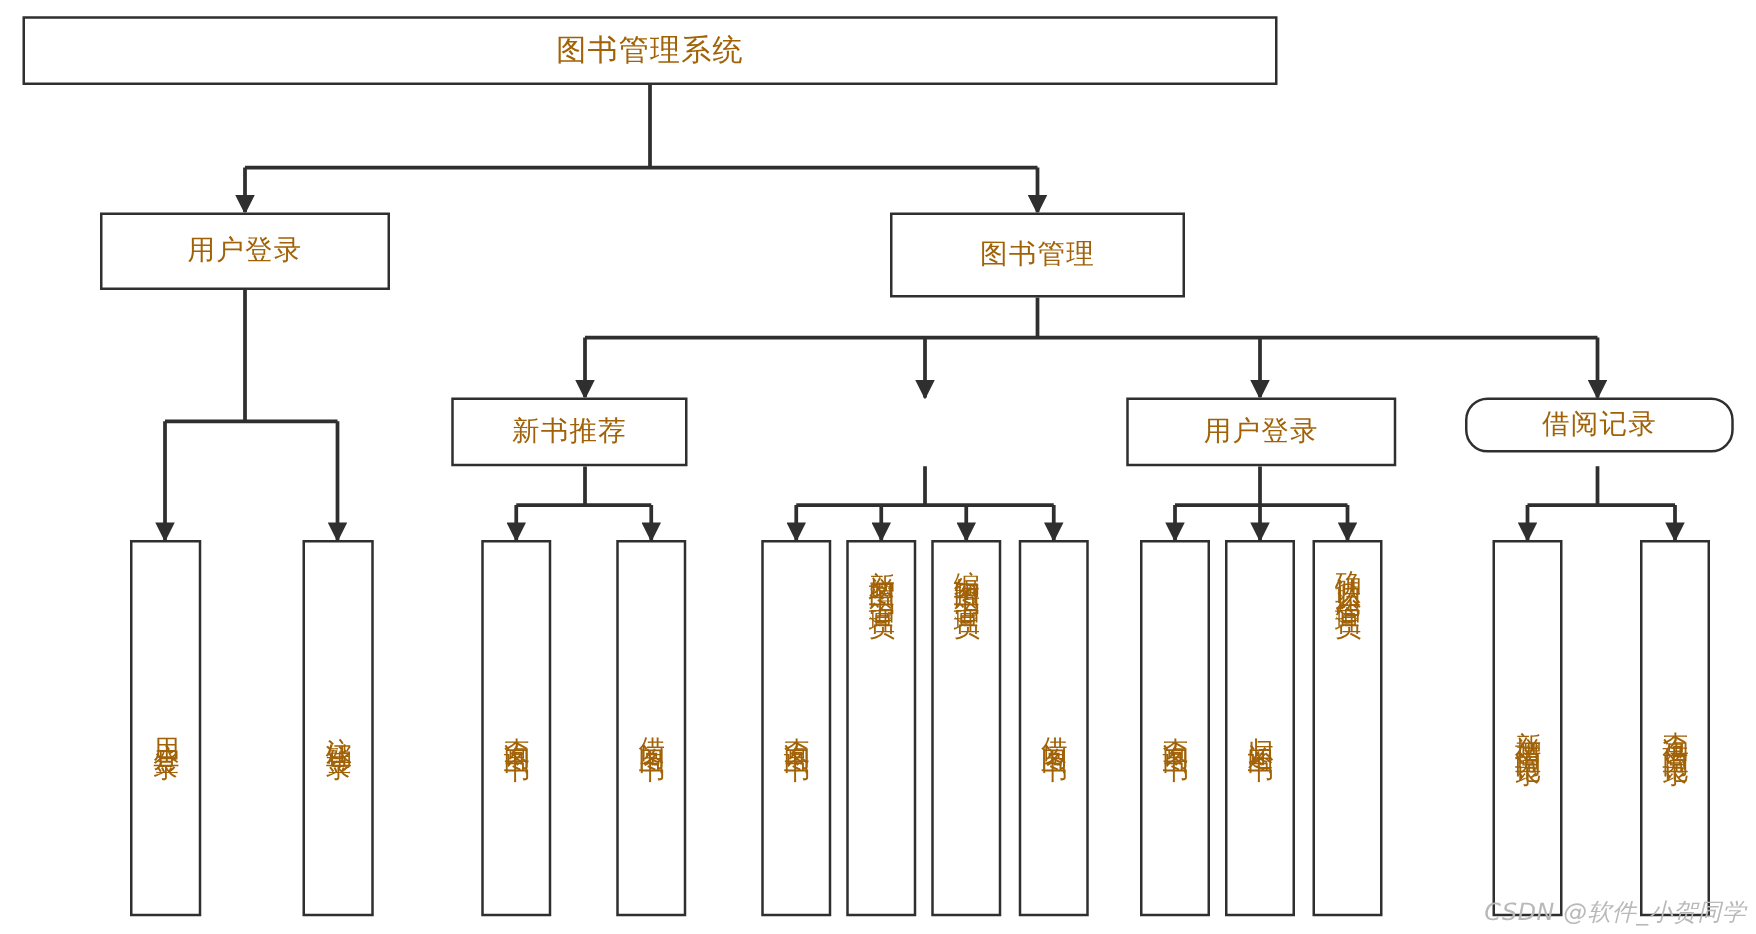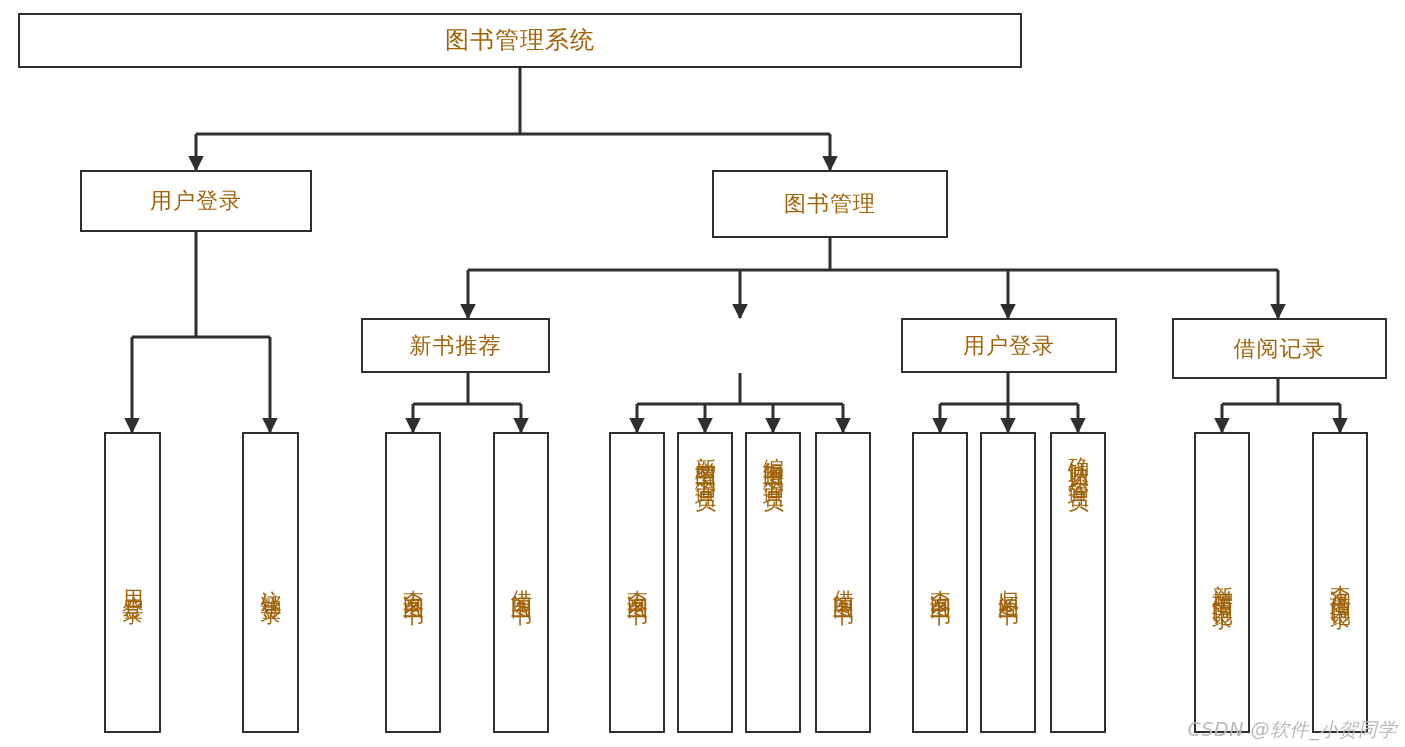--- a/index.html
+++ b/index.html
@@ -148,21 +148,21 @@
 
   <div class="node branch" style="left:361px; top:318px; width:189px; height:55px;text-align:right;">
     <span class="node-label">新书推荐</span>
   </div>
 
 
   <div class="node branch" style="left:901px; top:318px; width:216px; height:55px;">
     <span class="node-label">用户登录</span>
   </div>
 
-  <div class="node branch" style="left:1172px; top:318px; width:215px; height:61px;">
+  <div class="node branch" style="left:1172px; top:318px; width:215px; height:44px;border-radius:18px;">
     <span class="node-label">借阅记录</span>
   </div>
 
   <div class="node leaf centered" style="left:104px; top:432px; width:57px; height:301px;">
     <span class="node-label">用户登录</span>
   </div>
 
   <div class="node leaf centered" style="left:242px; top:432px; width:57px; height:301px;">
     <span class="node-label">注销登录</span>
   </div>

